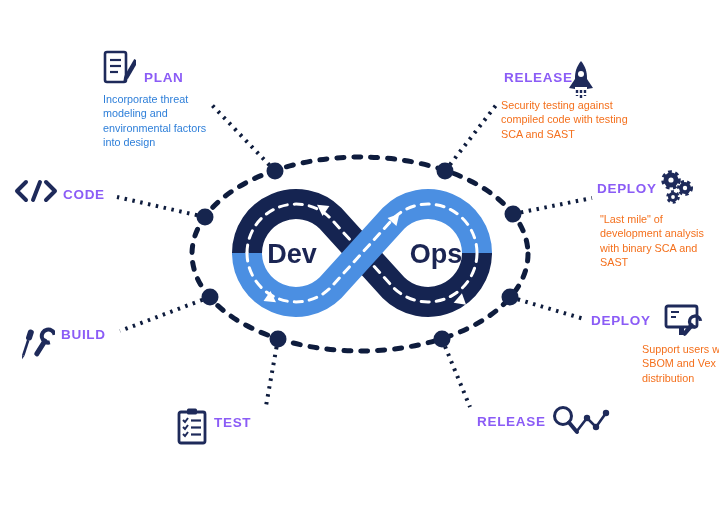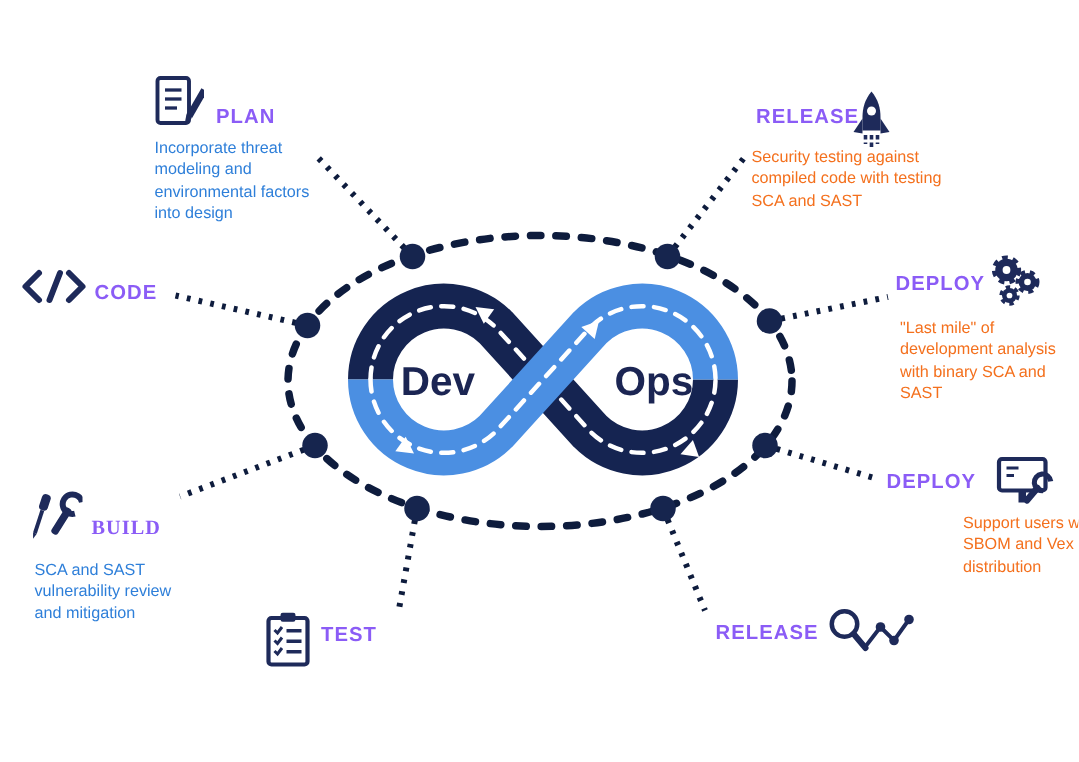--- a/index.html
+++ b/index.html
@@ -21,21 +21,21 @@
 
   #plan-icon   { left:102px; top:50px;  }
   #plan-title  { left:144px; top:70px;  }
   #plan-desc   { left:103px; top:92px;  width:122px; }
 
   #code-icon   { left:13px;  top:179px; }
   #code-title  { left:63px;  top:187px; }
   #code-desc   { left:13px;  top:209px; width:118px; }
 
   #build-icon  { left:17px;  top:326px; }
-  #build-title { left:61px;  top:344px;font-family:Liberation Serif, serif; }
+  #build-title { left:61px;  top:327px; }
   #build-desc  { left:23px;  top:373px; width:106px; }
 
   #test-icon   { left:176px; top:407px; }
   #test-title  { left:214px; top:415px; }
   #test-desc   { left:180px; top:449px; width:158px; }
 
   #release-title { left:504px; top:70px;  }
   #release-icon  { left:564px; top:59px;  }
   #release-desc  { left:501px; top:98px;  width:140px; }
 
@@ -124,21 +124,20 @@
       <rect x="7" y="3" width="6" height="11" rx="2.5" fill="#1e2a5a"></rect>
       <rect x="8.7" y="14" width="2.6" height="16" fill="#1e2a5a"></rect>
       <polygon points="8.7,30 11.3,30 10,34" fill="#1e2a5a"></polygon>
     </g>
     <g transform="rotate(32 26 18)">
       <path d="M31,4 A6.5,6.5 0 1 0 31,13" fill="none" stroke="#1e2a5a" stroke-width="4"></path>
       <rect x="23.5" y="12" width="5" height="20" rx="2" fill="#1e2a5a"></rect>
     </g>
   </svg>
   <div id="build-title" class="stage-title">BUILD</div>
-  <div id="build-desc" class="stage-desc desc-blue">SCA and SAST vulnerability review and mitigation</div>
 
   <svg id="test-icon" class="stage-icon" width="32" height="38" viewBox="0 0 32 38">
     <rect x="3" y="5" width="26" height="31" rx="2" fill="none" stroke="#1e2a5a" stroke-width="2.8"></rect>
     <rect x="11" y="1.5" width="10" height="6" rx="1.5" fill="#1e2a5a"></rect>
     <polyline points="7,13 9,15 12,11" fill="none" stroke="#1e2a5a" stroke-width="2"></polyline>
     <line x1="15" y1="13.5" x2="25" y2="13.5" stroke="#1e2a5a" stroke-width="2.2"></line>
     <polyline points="7,20 9,22 12,18" fill="none" stroke="#1e2a5a" stroke-width="2"></polyline>
     <line x1="15" y1="20.5" x2="25" y2="20.5" stroke="#1e2a5a" stroke-width="2.2"></line>
     <polyline points="7,27 9,29 12,25" fill="none" stroke="#1e2a5a" stroke-width="2"></polyline>
     <line x1="15" y1="27.5" x2="25" y2="27.5" stroke="#1e2a5a" stroke-width="2.2"></line>

